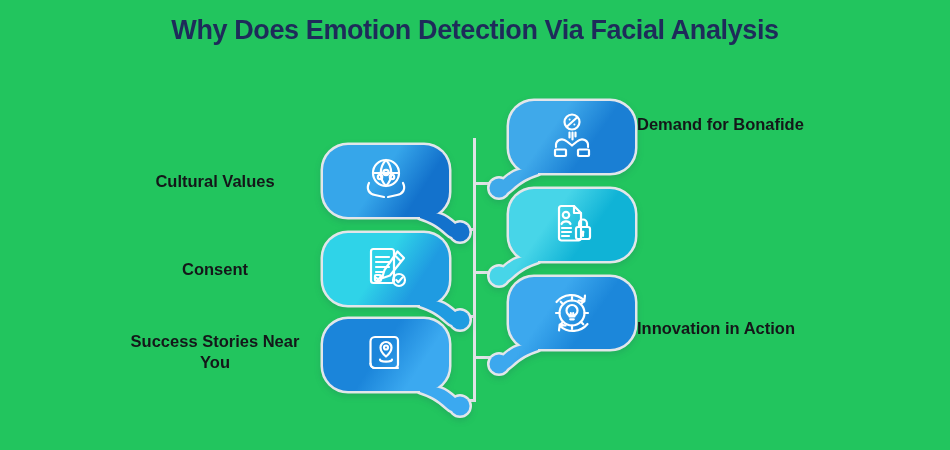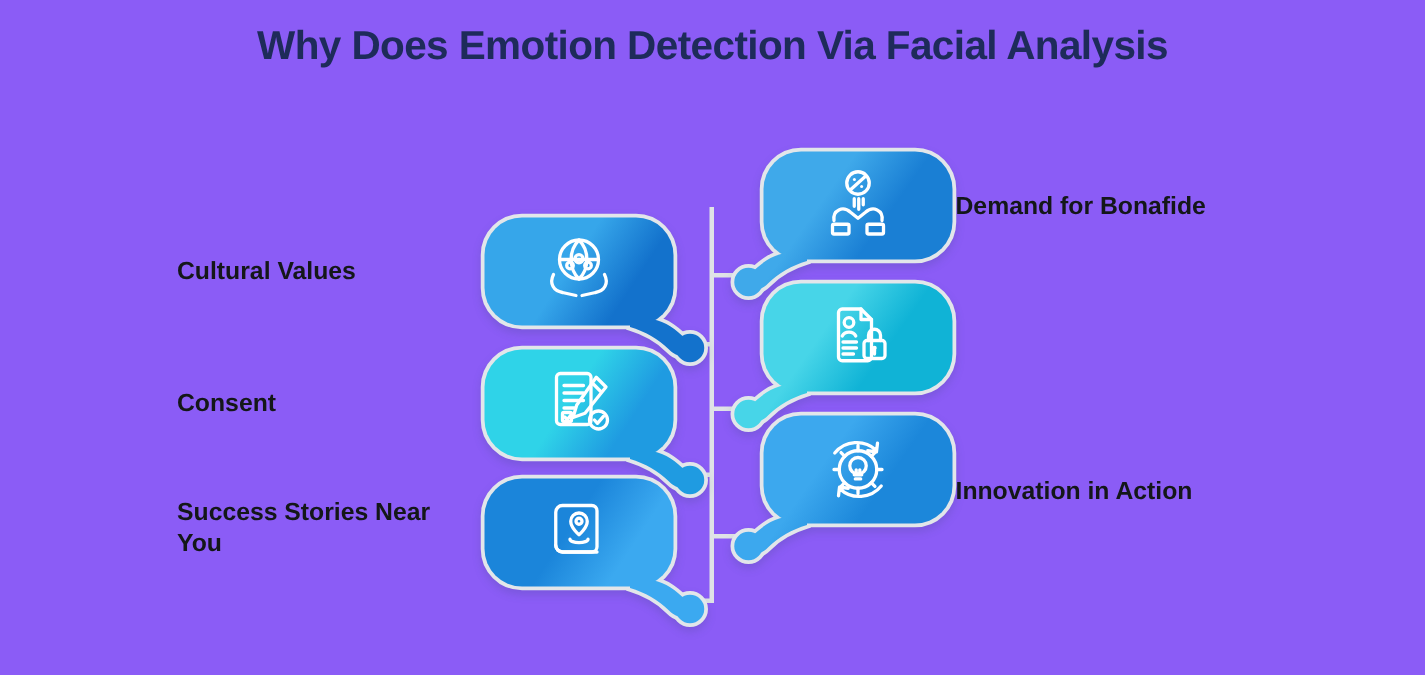--- a/index.html
+++ b/index.html
@@ -1,29 +1,29 @@
 <!DOCTYPE html>
 <html><head>
 <meta charset="utf-8">
 <style>
   html,body{margin:0;padding:0;}
   body{font-family:"Liberation Sans", sans-serif;}
-  .canvas{position:relative;width:950px;height:450px;background:#8b5cf6;overflow:hidden;}
+  .canvas{position:relative;width:950px;height:450px;background:#22c55e;overflow:hidden;}
   .title{position:absolute;top:13px;left:0;width:950px;text-align:center;
          color:#1e2b5a;font-weight:700;font-size:27px;line-height:34px;letter-spacing:-0.4px;}
   .divider{position:absolute;left:473px;top:138px;width:2.5px;height:263px;background:#dfe3e6;}
   .connector{position:absolute;height:2.5px;background:#dfe3e6;}
   .c-l{left:449px;width:27px;}
   .c-r{left:474px;width:27px;}
   .bubble{position:absolute;filter:drop-shadow(0 3px 3px rgba(30,60,90,0.16));}
   .outline{fill:#ffffff;stroke:#e2e6ea;stroke-width:5;}
   .icon{stroke:#ffffff;fill:none;stroke-width:2.2;stroke-linecap:round;stroke-linejoin:round;}
   .icon .fillwhite{fill:#ffffff;stroke:none;}
   .label{position:absolute;font-weight:700;font-size:16.5px;line-height:1.25;color:#141719;transform:translateY(-50%);}
-  .label.left{left:118px;width:194px;text-align:left;}
+  .label.left{left:118px;width:194px;text-align:center;}
   .label.right{left:637px;width:240px;text-align:left;}
 </style>
 </head>
 <body>
 
 <div class="canvas">
 
   <div class="title">
     <div>Why Does Emotion Detection Via Facial Analysis</div>
   </div>
@@ -113,21 +113,21 @@
     </g>
     <g class="icon">
       <path d="M50.5 25.5 a4.5 4.5 0 0 1 4.5 -4.5 h19.5 a3.5 3.5 0 0 1 3.5 3.5 v24 a3.5 3.5 0 0 1 -3.5 3.5 h-19.5 a4.5 4.5 0 0 1 -4.5 -4.5 Z"></path>
       <path d="M50.5 47.5 a4.5 4.5 0 0 0 4.5 4.5 h23"></path>
       <path d="M66 26 a5.5 5.5 0 0 1 5.5 5.5 c0 4.5 -5.5 9 -5.5 9 s-5.5 -4.5 -5.5 -9 a5.5 5.5 0 0 1 5.5 -5.5 Z"></path>
       <circle cx="66" cy="31.5" r="2"></circle>
       <path d="M60 43.5 a6 2.2 0 0 0 12 0"></path>
     </g>
   </svg>
 
-  <div class="label right" style="top:138px">Demand for Bonafide</div>
+  <div class="label right" style="top:124px">Demand for Bonafide</div>
   <svg class="bubble" style="left:486px;top:98px" width="154" height="104" viewBox="0 0 154 104">
     <defs>
         <linearGradient id="g3" gradientUnits="userSpaceOnUse" x1="30" y1="5" x2="150" y2="90">
       <stop offset="0.3" stop-color="#3fa9ea"></stop>
           <stop offset="0.58" stop-color="#1a7fd4"></stop>
         </linearGradient>
       </defs>
     <g class="outline">
       <rect x="23" y="3" width="126" height="72" rx="25"></rect>
       <path d="M52 72 C34 68 26 74 17 82 C12 87 10 91 13 94 C17 97 22 95 26 91 C33 84 42 79 52 76 Z"></path>

